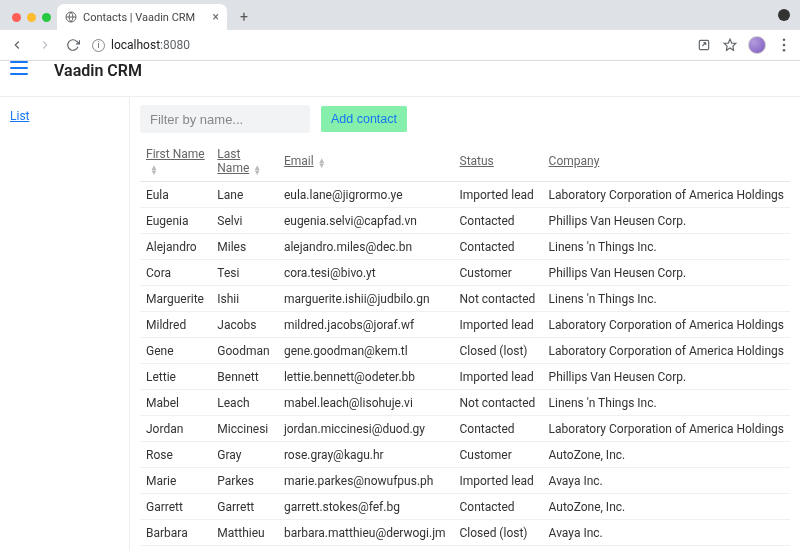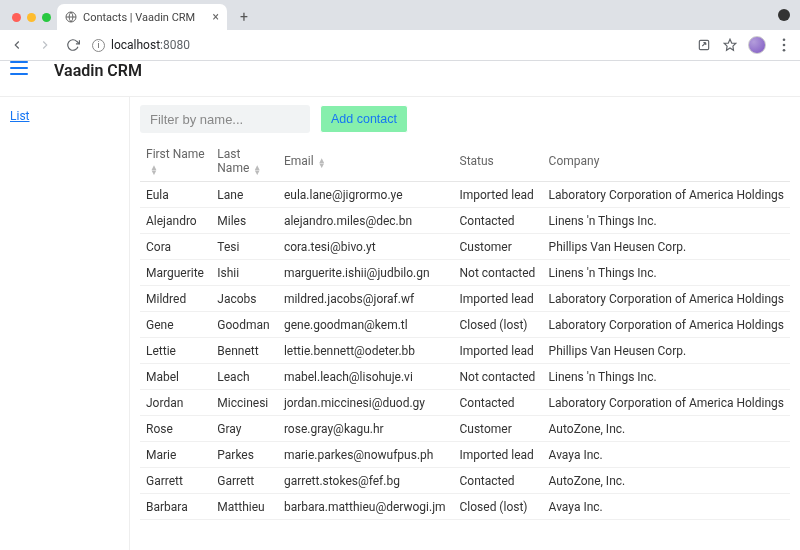--- a/index.html
+++ b/index.html
@@ -41,21 +41,21 @@
 .side-link { font-size:12px; color:#1676f3; text-decoration:underline; cursor:pointer; }
 
 .main { flex:1; padding:8px 10px 0 10px; display:flex; flex-direction:column; overflow:hidden;}
 .filter-row { display:flex; gap:10px; align-items:center; margin-bottom:8px; }
 .filter-input { background:#f1f3f4; border:none; height:28px; padding:0 10px; font-size:13px; border-radius:3px; width:170px; color:#333;}
 .filter-input::placeholder { color:#888; }
 .add-btn { background:#86efac; border:1px solid #fff; color:#1676f3; font-size:12.5px; height:28px; padding:0 10px; border-radius:3px; cursor:pointer; }
 
 .grid-wrap { flex:1; overflow:hidden; }
 table { width:100%; border-collapse:collapse; font-size:12px; }
-thead th { text-align:left; font-weight:400; color:#666; padding:6px 6px; border-bottom:1px solid #e6e6e6; position:relative; }
+thead th { text-align:left; font-weight:400; color:#666; padding:6px 6px; border-bottom:1px solid #e6e6e6; position:relative;text-decoration:underline; }
 .sort { display:inline-block; margin-left:4px; color:#bbb; font-size:8px; line-height:8px; vertical-align:middle;}
 .sort span { display:block; height:5px; }
 tbody td { padding:5.5px 6px; border-bottom:1px solid #f0f0f0; color:#333; white-space:nowrap; overflow:hidden; text-overflow:ellipsis;}
 col.c1{width:78px;} col.c2{width:78px;} col.c3{width:185px;} col.c4{width:95px;} col.c5{width:auto;}
 
 svg { display:block; }
 </style>
 </head>
 <body>
 
@@ -162,20 +162,27 @@
         </thead>
         <tbody id="tbody">
             <tr>
               <td>Eula</td>
               <td>Lane</td>
               <td>eula.lane@jigrormo.ye</td>
               <td>Imported lead</td>
               <td>Laboratory Corporation of America Holdings</td>
             </tr>
             <tr>
+              <td>Eugenia</td>
+              <td>Selvi</td>
+              <td>eugenia.selvi@capfad.vn</td>
+              <td>Contacted</td>
+              <td>Phillips Van Heusen Corp.</td>
+            </tr>
+            <tr>
               <td>Alejandro</td>
               <td>Miles</td>
               <td>alejandro.miles@dec.bn</td>
               <td>Contacted</td>
               <td>Linens 'n Things Inc.</td>
             </tr>
             <tr>
               <td>Cora</td>
               <td>Tesi</td>
               <td>cora.tesi@bivo.yt</td>

